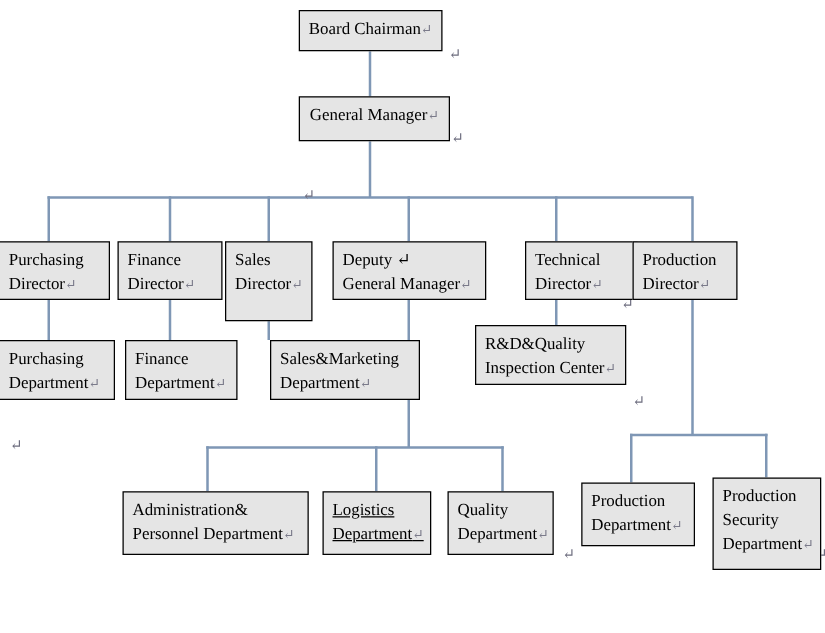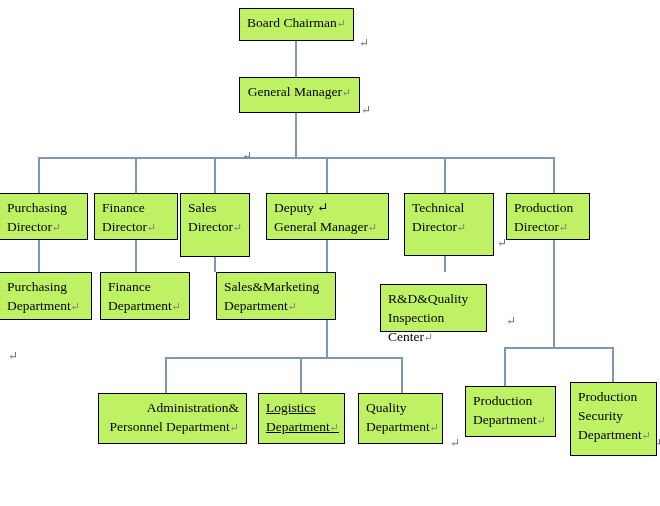--- a/index.html
+++ b/index.html
@@ -11,21 +11,21 @@
     position: relative;
     width: 660px;
     height: 506px;
     background: #ffffff;
     overflow: hidden;
     font-family: "Liberation Serif", "DejaVu Serif", serif;
   }
   .node {
     position: absolute;
     box-sizing: border-box;
-    background: #bef264;
+    background: #e5e5e5;
     border: 1px solid #000000;
     color: #000000;
     font-size: 13.5px;
     line-height: 19px;
     padding: 4px 7px 3px 7px;
     white-space: pre-line;
     z-index: 3;
   }
   .node.center { text-align: center; }
   .node.left { text-align: left; }
@@ -94,39 +94,39 @@
 
   <div class="node left" style="left:94px; top:193px; width:84px; height:47px;">Finance
 Director<span class="pilcrow-inline">↵</span></div>
 
   <div class="node left" style="left:180px; top:193px; width:70px; height:64px;">Sales
 Director<span class="pilcrow-inline">↵</span></div>
 
   <div class="node left" style="left:266px; top:193px; width:123px; height:47px;">Deputy  ↵
 General Manager<span class="pilcrow-inline">↵</span></div>
 
-  <div class="node left" style="left:404px; top:193px; width:90px; height:63px;">Technical
+  <div class="node left" style="left:420px; top:193px; width:90px; height:47px;">Technical
 Director<span class="pilcrow-inline">↵</span></div>
 
   <div class="node left" style="left:506px; top:193px; width:84px; height:47px;">Production
 Director<span class="pilcrow-inline">↵</span></div>
 
   <div class="node left" style="left:-1px; top:272px; width:93px; height:48px;">Purchasing
 Department<span class="pilcrow-inline">↵</span></div>
 
   <div class="node left" style="left:100px; top:272px; width:90px; height:48px;">Finance
 Department<span class="pilcrow-inline">↵</span></div>
 
   <div class="node left" style="left:216px; top:272px; width:120px; height:48px;">Sales&amp;Marketing
 Department<span class="pilcrow-inline">↵</span></div>
 
-  <div class="node left" style="left:380px; top:284px; width:107px; height:48px;">R&amp;D&amp;Quality
+  <div class="node left" style="left:380px; top:260px; width:121px; height:48px;">R&amp;D&amp;Quality
 Inspection Center<span class="pilcrow-inline">↵</span></div>
 
-  <div class="node left" style="left:98px; top:393px; width:149px; height:51px;text-align:right;">Administration&amp;
+  <div class="node left" style="left:98px; top:393px; width:149px; height:51px;">Administration&amp;
 Personnel Department<span class="pilcrow-inline">↵</span></div>
 
   <div class="node left" style="left:258px; top:393px; width:87px; height:51px;text-decoration:underline;">Logistics
 Department<span class="pilcrow-inline">↵</span></div>
 
   <div class="node left" style="left:358px; top:393px; width:85px; height:51px;">Quality
 Department<span class="pilcrow-inline">↵</span></div>
 
   <div class="node left" style="left:465px; top:386px; width:91px; height:51px;">Production
 Department<span class="pilcrow-inline">↵</span></div>

